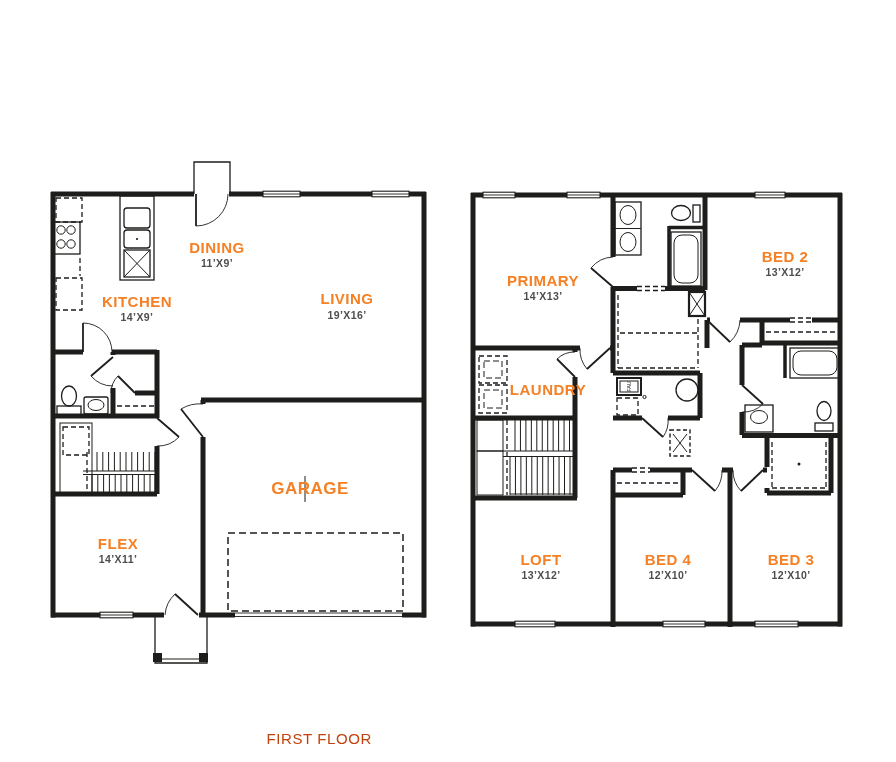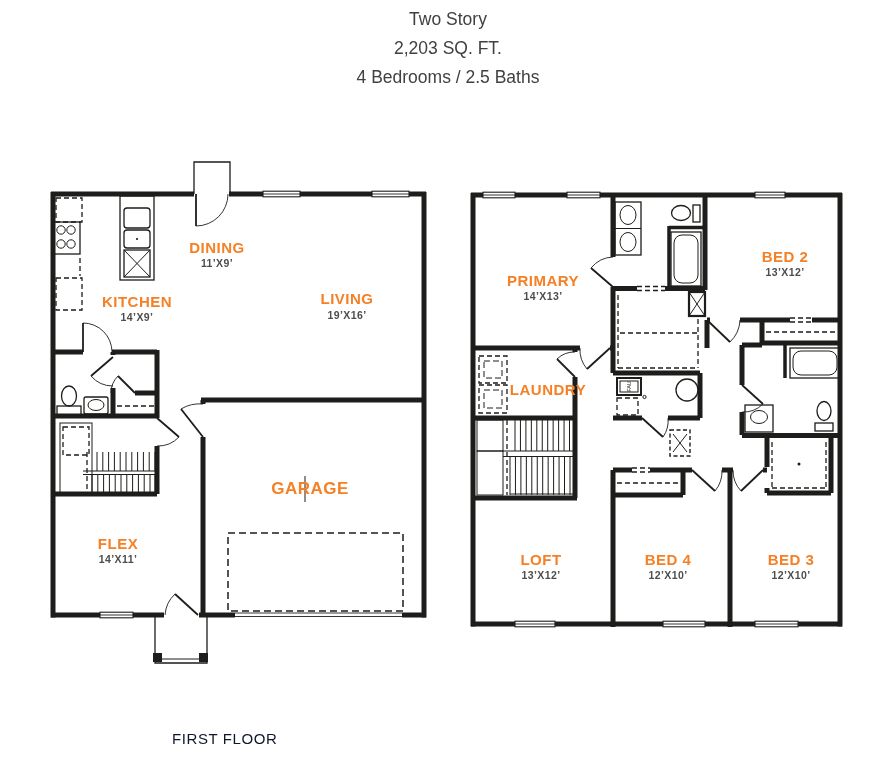--- a/index.html
+++ b/index.html
@@ -1,21 +1,21 @@
 <!DOCTYPE html>
 <html><head>
 <meta charset="utf-8">
 <style>
   html,body{margin:0;padding:0;background:#ffffff;}
   .page{position:relative;width:896px;height:762px;background:#fff;overflow:hidden;
         font-family:"Liberation Sans",sans-serif;}
   .hdr{position:absolute;top:5px;left:0;width:896px;text-align:center;
        color:#414042;font-size:17.5px;line-height:29px;}
-  .floor-title{position:absolute;top:730px;width:200px;text-align:left;
-       color:#0f172a;font-size:15px;letter-spacing:.6px;}
+  .floor-title{position:absolute;top:730px;width:200px;text-align:right;
+       color:#c2410c;font-size:15px;letter-spacing:.6px;}
   .ft-first{left:172px;} .ft-second{left:516px;}
   svg{position:absolute;}
   .w{stroke:#1d1d1b;stroke-width:5;fill:none;stroke-linecap:butt;}
   .w4{stroke:#1d1d1b;stroke-width:3.5;fill:none;}
   .t{stroke:#1d1d1b;stroke-width:1.3;fill:none;}
   .t1{stroke:#1d1d1b;stroke-width:1;fill:none;}
   .d{stroke:#1d1d1b;stroke-width:1.3;fill:none;stroke-dasharray:5 3;}
   .d2{stroke:#1d1d1b;stroke-width:1.5;fill:none;stroke-dasharray:7 4;}
   .leaf{stroke:#1d1d1b;stroke-width:1.8;fill:none;}
   .arc{stroke:#1d1d1b;stroke-width:.9;fill:none;}
@@ -27,25 +27,20 @@
   .rmBig{font-size:17px;}
   .dm{font-family:"Liberation Sans",sans-serif;font-weight:bold;font-size:10.5px;
       fill:#4d4d4d;letter-spacing:.4px;text-anchor:middle;}
   .fau{font-family:"Liberation Sans",sans-serif;font-size:5.5px;fill:#1d1d1b;text-anchor:middle;}
 </style>
 </head>
 <body>
 
 <div class="page">
 
-  <div class="hdr">
-    <div>Two Story</div>
-    <div>2,203 SQ. FT.</div>
-    <div>4 Bedrooms / 2.5 Baths</div>
-  </div>
 
   <svg style="left:40px;top:150px;" width="400" height="530" viewBox="0 0 400 530">
 
     <g>
       <path class="w" d="M11,44 H386"></path>
       <path class="w" d="M13,42 V467.5"></path>
       <path class="w" d="M384,42 V467.5"></path>
       <path class="w" d="M11,465 H386"></path>
       <path class="w" d="M13,202 H43 M72,202 H117"></path>
       <path class="w" d="M117,200 V268 M117,296 V344"></path>

